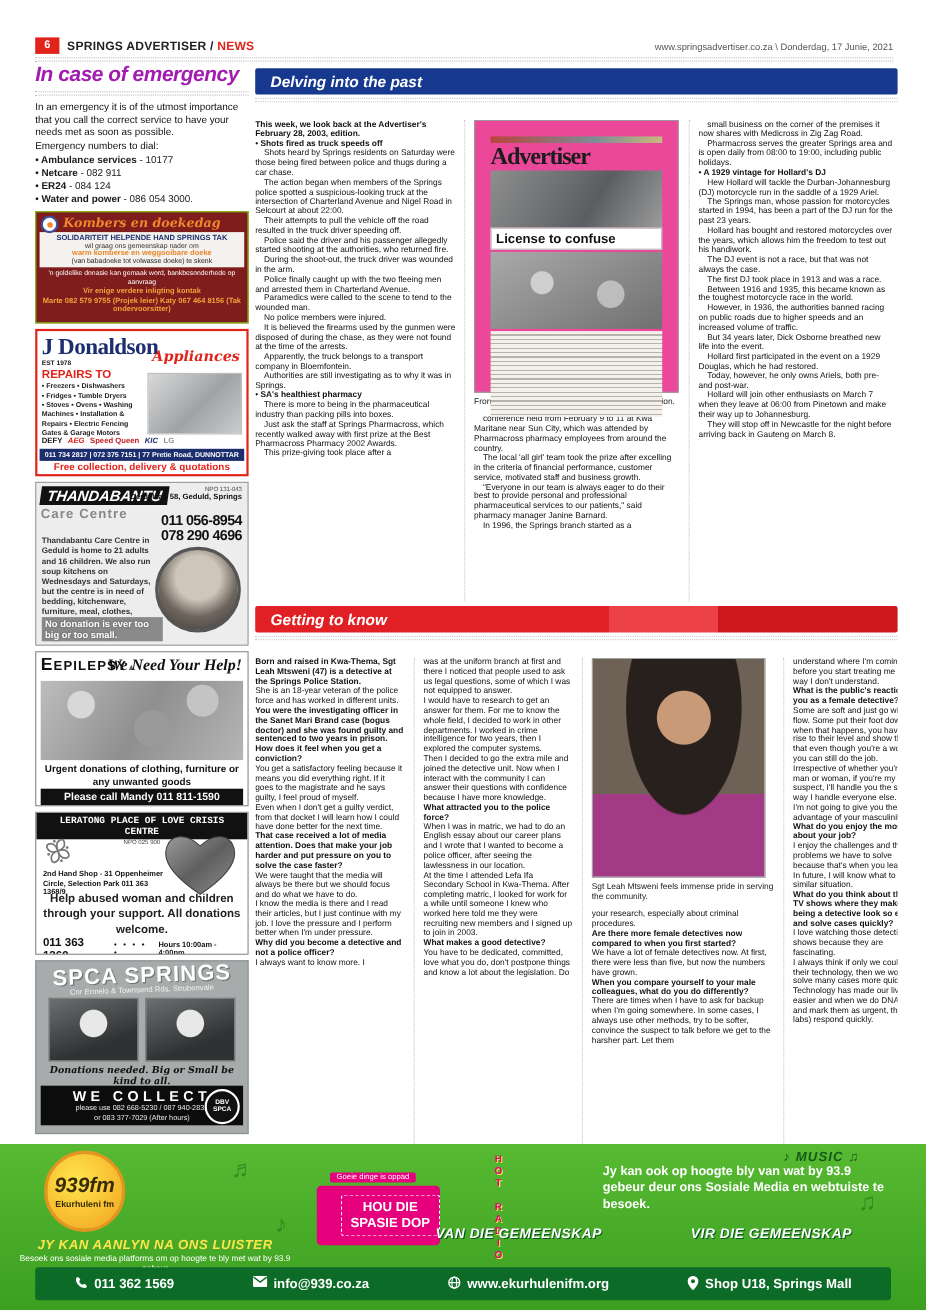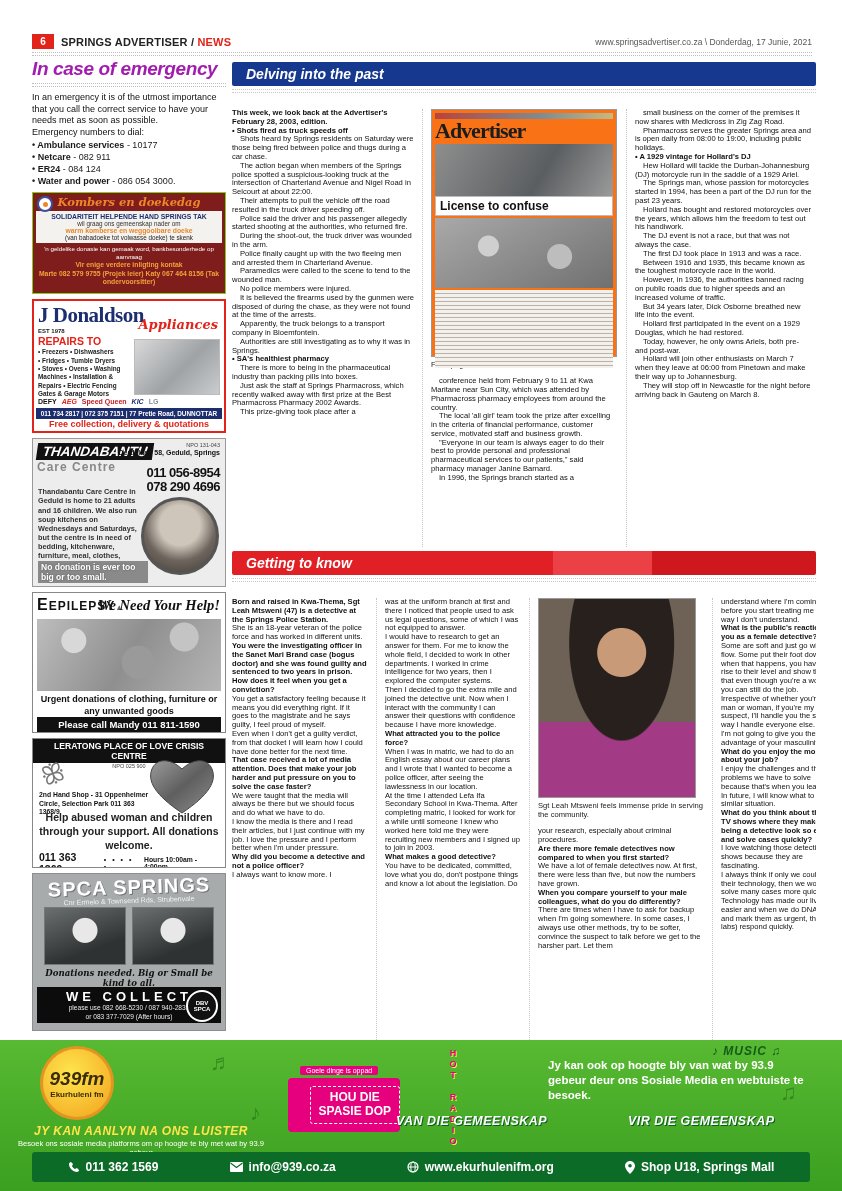--- a/index.html
+++ b/index.html
@@ -85,21 +85,21 @@
             radial-gradient(circle at 20% 30%,#d8d8d8 0 12px,transparent 13px),
             radial-gradient(circle at 55% 60%,#9a9a9a 0 16px,transparent 17px),
             radial-gradient(circle at 80% 25%,#c4c4c4 0 14px,transparent 15px),
             linear-gradient(120deg,#bdbdbd,#8f8f8f 50%,#b5b5b5);}
   .e-urgent{position:absolute;left:4px;right:4px;top:101px;font-size:9px;font-weight:bold;
             text-align:center;line-height:1.25;color:#111;}
   .e-call{position:absolute;left:4px;right:4px;top:124px;background:#111;color:#fff;
           font-weight:bold;font-size:9.5px;text-align:center;padding:2px 0;}
   
   .leratong{height:130px;background:#fff;border:1px solid #888;padding:0;}
-  .l-bar{background:#111;color:#fff;font-weight:bold;font-size:8.6px;text-align:center;padding:2px 15px;}
+  .l-bar{background:#111;color:#fff;font-weight:bold;font-size:8.6px;text-align:center;padding:2px 15px;font-family:Liberation Mono, monospace;}
   .l-npo{font-size:5.5px;text-align:center;color:#444;}
   .l-heart{position:absolute;right:6px;top:16px;width:74px;height:62px;}
   .l-butterfly{position:absolute;left:8px;top:20px;font-size:26px;color:#777;transform:rotate(-20deg);}
   .l-shop{position:absolute;left:6px;top:52px;width:110px;font-size:6.8px;font-weight:bold;line-height:1.25;color:#111;}
   .l-help{position:absolute;left:4px;right:4px;top:72px;font-size:10.5px;font-weight:bold;
           text-align:center;line-height:1.3;color:#222;}
   .l-foot{position:absolute;left:6px;right:6px;top:112px;display:flex;align-items:center;font-weight:bold;color:#111;}
   .l-tel{font-size:10.5px;}
   .l-dots2{font-size:7px;margin:0 4px;letter-spacing:2px;}
   .l-hours{font-size:6.8px;margin-left:auto;}
@@ -131,21 +131,21 @@
   .dcols{height:438px;}
   .dc1{width:182px;}  .dc2{width:196px;} .dc3{width:186px;}
   .gcols{height:462px;}
   .gc1{width:136px;} .gc2{width:145px;} .gc3{width:175px;} .gc4{width:128px;}
   .para{font-size:7.6px;line-height:1.16;color:#111;}
   .indent .para{text-indent:8px;}
   .indent .para.b,.indent .para.sub{text-indent:0;}
   .para.b{font-weight:bold;}
   .caption{font-size:7.6px;line-height:1.2;color:#222;margin:3px 0 8px;}
   
-  .minipage{width:186px;height:248px;background:#f97316;border:1px solid #999;padding:3px;position:relative;}
+  .minipage{width:186px;height:248px;background:#ec4899;border:1px solid #999;padding:14px;position:relative;}
   .mp-top{height:6px;background:linear-gradient(90deg,#b8443c,#7d8c94 60%,#c9b87f);}
   .mp-mast{font-family:"Liberation Serif",serif;font-weight:bold;font-size:22px;color:#1c1c1c;
            text-align:left;letter-spacing:-1px;line-height:1.05;}
   .mp-photo1{height:52px;background:linear-gradient(120deg,#8e8e8e,#5b5e61 60%,#9b9b9b);margin-top:2px;}
   .mp-head{background:#fff;border:1px solid #bbb;font-weight:bold;font-size:12px;padding:2px 4px;color:#111;}
   .mp-photo2{height:70px;margin-top:2px;
              background:radial-gradient(circle at 30% 40%,#cfcfcf 0 10px,transparent 11px),
                         radial-gradient(circle at 70% 55%,#bdbdbd 0 12px,transparent 13px),
                         linear-gradient(150deg,#a9a9a9,#707070);}
   .mp-lines{height:78px;margin-top:2px;
@@ -179,21 +179,21 @@
          color:#e6007e;font-weight:bold;font-size:9px;letter-spacing:1px;text-shadow:1px 1px 0 #ffe54d;}
   .f-music{position:absolute;left:712px;top:4px;color:#145a1a;font-weight:bold;font-style:italic;
            font-size:12px;letter-spacing:1px;}
   .f-social{position:absolute;left:548px;top:18px;width:256px;color:#fff;font-weight:bold;
             font-size:11.5px;line-height:1.3;}
   .f-slog{position:absolute;top:74px;color:#fff;font-weight:bold;font-style:italic;font-size:12.5px;
           text-shadow:1px 1px 0 #0a5a1e;letter-spacing:.5px;}
   .f-slog.left{left:396px;} .f-slog.right{left:628px;}
   .f-bar{position:absolute;left:32px;top:112px;width:778px;height:30px;background:#0d6b28;
          border-radius:3px;display:flex;align-items:center;justify-content:space-around;}
-  .fitem{display:flex;align-items:center;gap:6px;color:#fff;font-weight:bold;font-size:12px;}
+  .fitem{display:flex;gap:6px;color:#fff;font-weight:bold;font-size:12px;}
   .fitem svg{display:block;}
 </style>
 </head>
 <body>
 
 <div class="page">
 
   <div class="hdr">
     <div class="pagenum">6</div>
     <div class="masthead">

